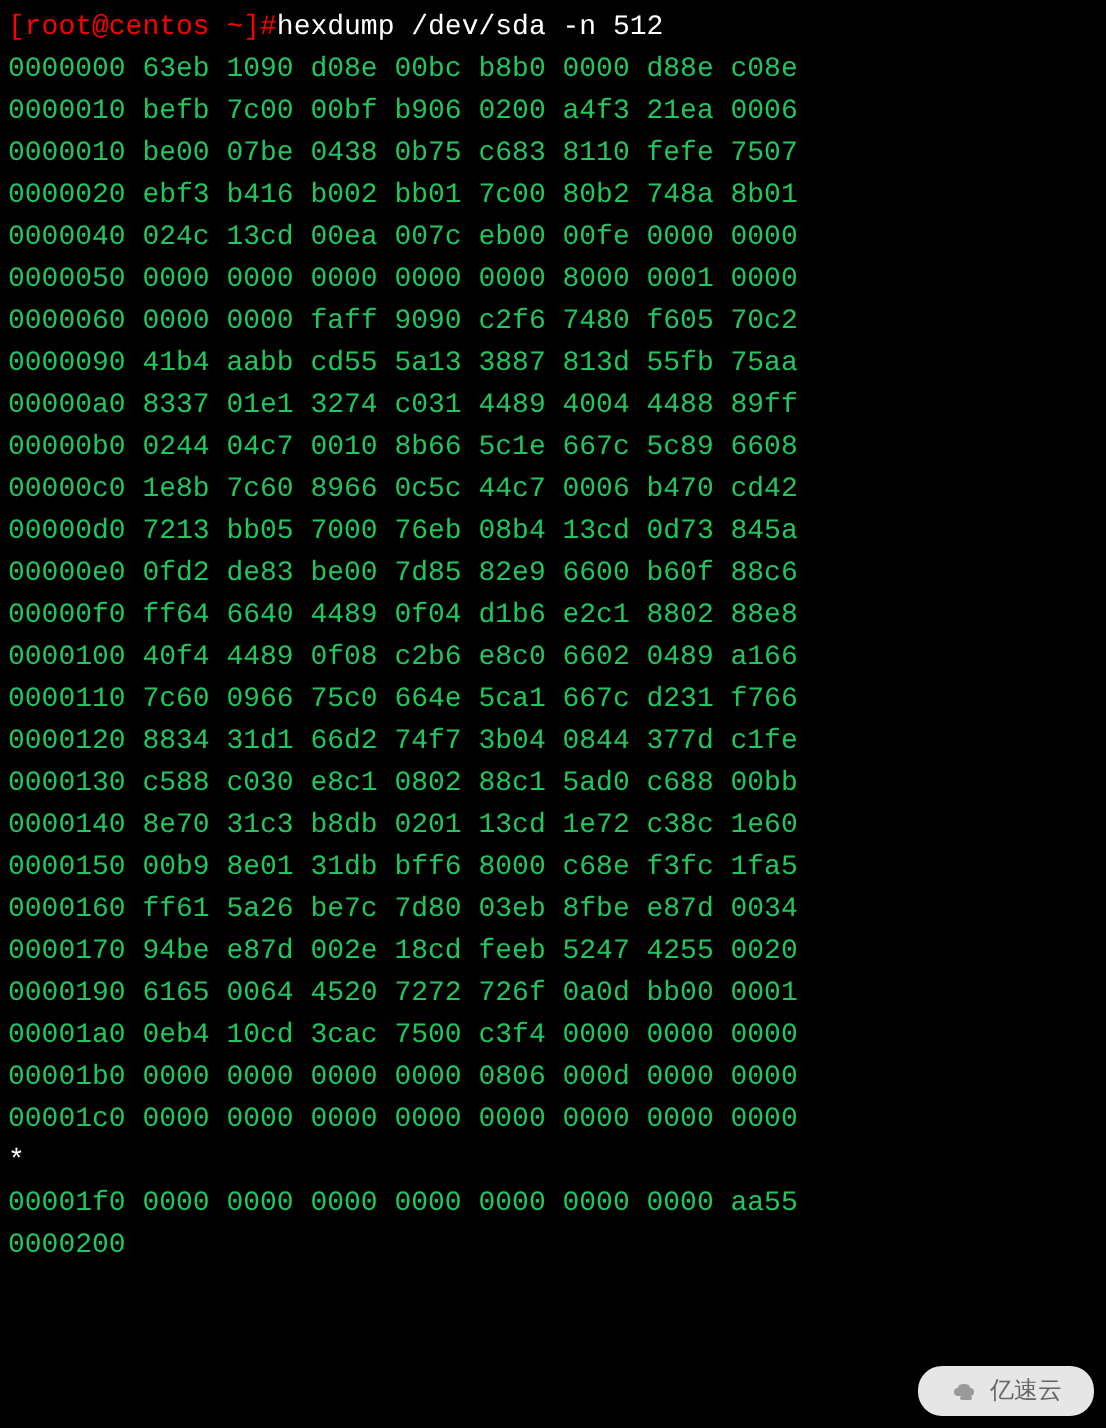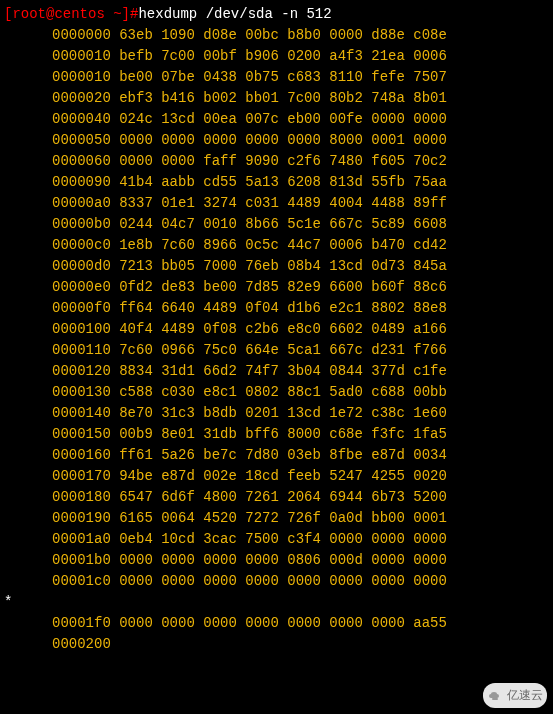--- a/index.html
+++ b/index.html
@@ -21,35 +21,34 @@
     .prompt-line {
       white-space: pre;
     }
     .prompt-red {
       color: #ff0000;
     }
     .prompt-white {
       color: #ffffff;
     }
     .hex-line {
-      color: #eab308;
+      color: #22c55e;
       white-space: pre;
-      margin-left: 48px;
     }
     .asterisk-line {
       color: #ffffff;
       white-space: pre;
     }
     .watermark {
       position: absolute;
       bottom: 6px;
       right: 6px;
       background: rgba(255,255,255,0.9);
       border-radius: 12px;
-      padding: 2px 4px;
+      padding: 2px 16px;
       font-size: 12px;
       color: #666;
       font-family: sans-serif;
       display: flex;
       align-items: center;
       gap: 4px;
     }
     .watermark-icon {
       display: inline-flex;
     }
@@ -59,36 +58,35 @@
 
 <div class="prompt-line"><span class="prompt-red">[root@centos ~]#</span><span class="prompt-white">hexdump /dev/sda -n 512</span></div>
 <div id="hex-lines">
     <div class="hex-line">0000000 63eb 1090 d08e 00bc b8b0 0000 d88e c08e</div>
     <div class="hex-line">0000010 befb 7c00 00bf b906 0200 a4f3 21ea 0006</div>
     <div class="hex-line">0000010 be00 07be 0438 0b75 c683 8110 fefe 7507</div>
     <div class="hex-line">0000020 ebf3 b416 b002 bb01 7c00 80b2 748a 8b01</div>
     <div class="hex-line">0000040 024c 13cd 00ea 007c eb00 00fe 0000 0000</div>
     <div class="hex-line">0000050 0000 0000 0000 0000 0000 8000 0001 0000</div>
     <div class="hex-line">0000060 0000 0000 faff 9090 c2f6 7480 f605 70c2</div>
-    <div class="hex-line">0000090 41b4 aabb cd55 5a13 6208 813d 55fb 75aa</div>
+    <div class="hex-line">0000090 41b4 aabb cd55 5a13 3887 813d 55fb 75aa</div>
     <div class="hex-line">00000a0 8337 01e1 3274 c031 4489 4004 4488 89ff</div>
     <div class="hex-line">00000b0 0244 04c7 0010 8b66 5c1e 667c 5c89 6608</div>
     <div class="hex-line">00000c0 1e8b 7c60 8966 0c5c 44c7 0006 b470 cd42</div>
     <div class="hex-line">00000d0 7213 bb05 7000 76eb 08b4 13cd 0d73 845a</div>
     <div class="hex-line">00000e0 0fd2 de83 be00 7d85 82e9 6600 b60f 88c6</div>
     <div class="hex-line">00000f0 ff64 6640 4489 0f04 d1b6 e2c1 8802 88e8</div>
     <div class="hex-line">0000100 40f4 4489 0f08 c2b6 e8c0 6602 0489 a166</div>
     <div class="hex-line">0000110 7c60 0966 75c0 664e 5ca1 667c d231 f766</div>
     <div class="hex-line">0000120 8834 31d1 66d2 74f7 3b04 0844 377d c1fe</div>
     <div class="hex-line">0000130 c588 c030 e8c1 0802 88c1 5ad0 c688 00bb</div>
     <div class="hex-line">0000140 8e70 31c3 b8db 0201 13cd 1e72 c38c 1e60</div>
     <div class="hex-line">0000150 00b9 8e01 31db bff6 8000 c68e f3fc 1fa5</div>
     <div class="hex-line">0000160 ff61 5a26 be7c 7d80 03eb 8fbe e87d 0034</div>
     <div class="hex-line">0000170 94be e87d 002e 18cd feeb 5247 4255 0020</div>
-    <div class="hex-line">0000180 6547 6d6f 4800 7261 2064 6944 6b73 5200</div>
     <div class="hex-line">0000190 6165 0064 4520 7272 726f 0a0d bb00 0001</div>
     <div class="hex-line">00001a0 0eb4 10cd 3cac 7500 c3f4 0000 0000 0000</div>
     <div class="hex-line">00001b0 0000 0000 0000 0000 0806 000d 0000 0000</div>
     <div class="hex-line">00001c0 0000 0000 0000 0000 0000 0000 0000 0000</div>
   </div>
 <div class="asterisk-line">*</div>
 <div id="trailing-lines">
     <div class="hex-line">00001f0 0000 0000 0000 0000 0000 0000 0000 aa55</div>
     <div class="hex-line">0000200</div>
   </div>

